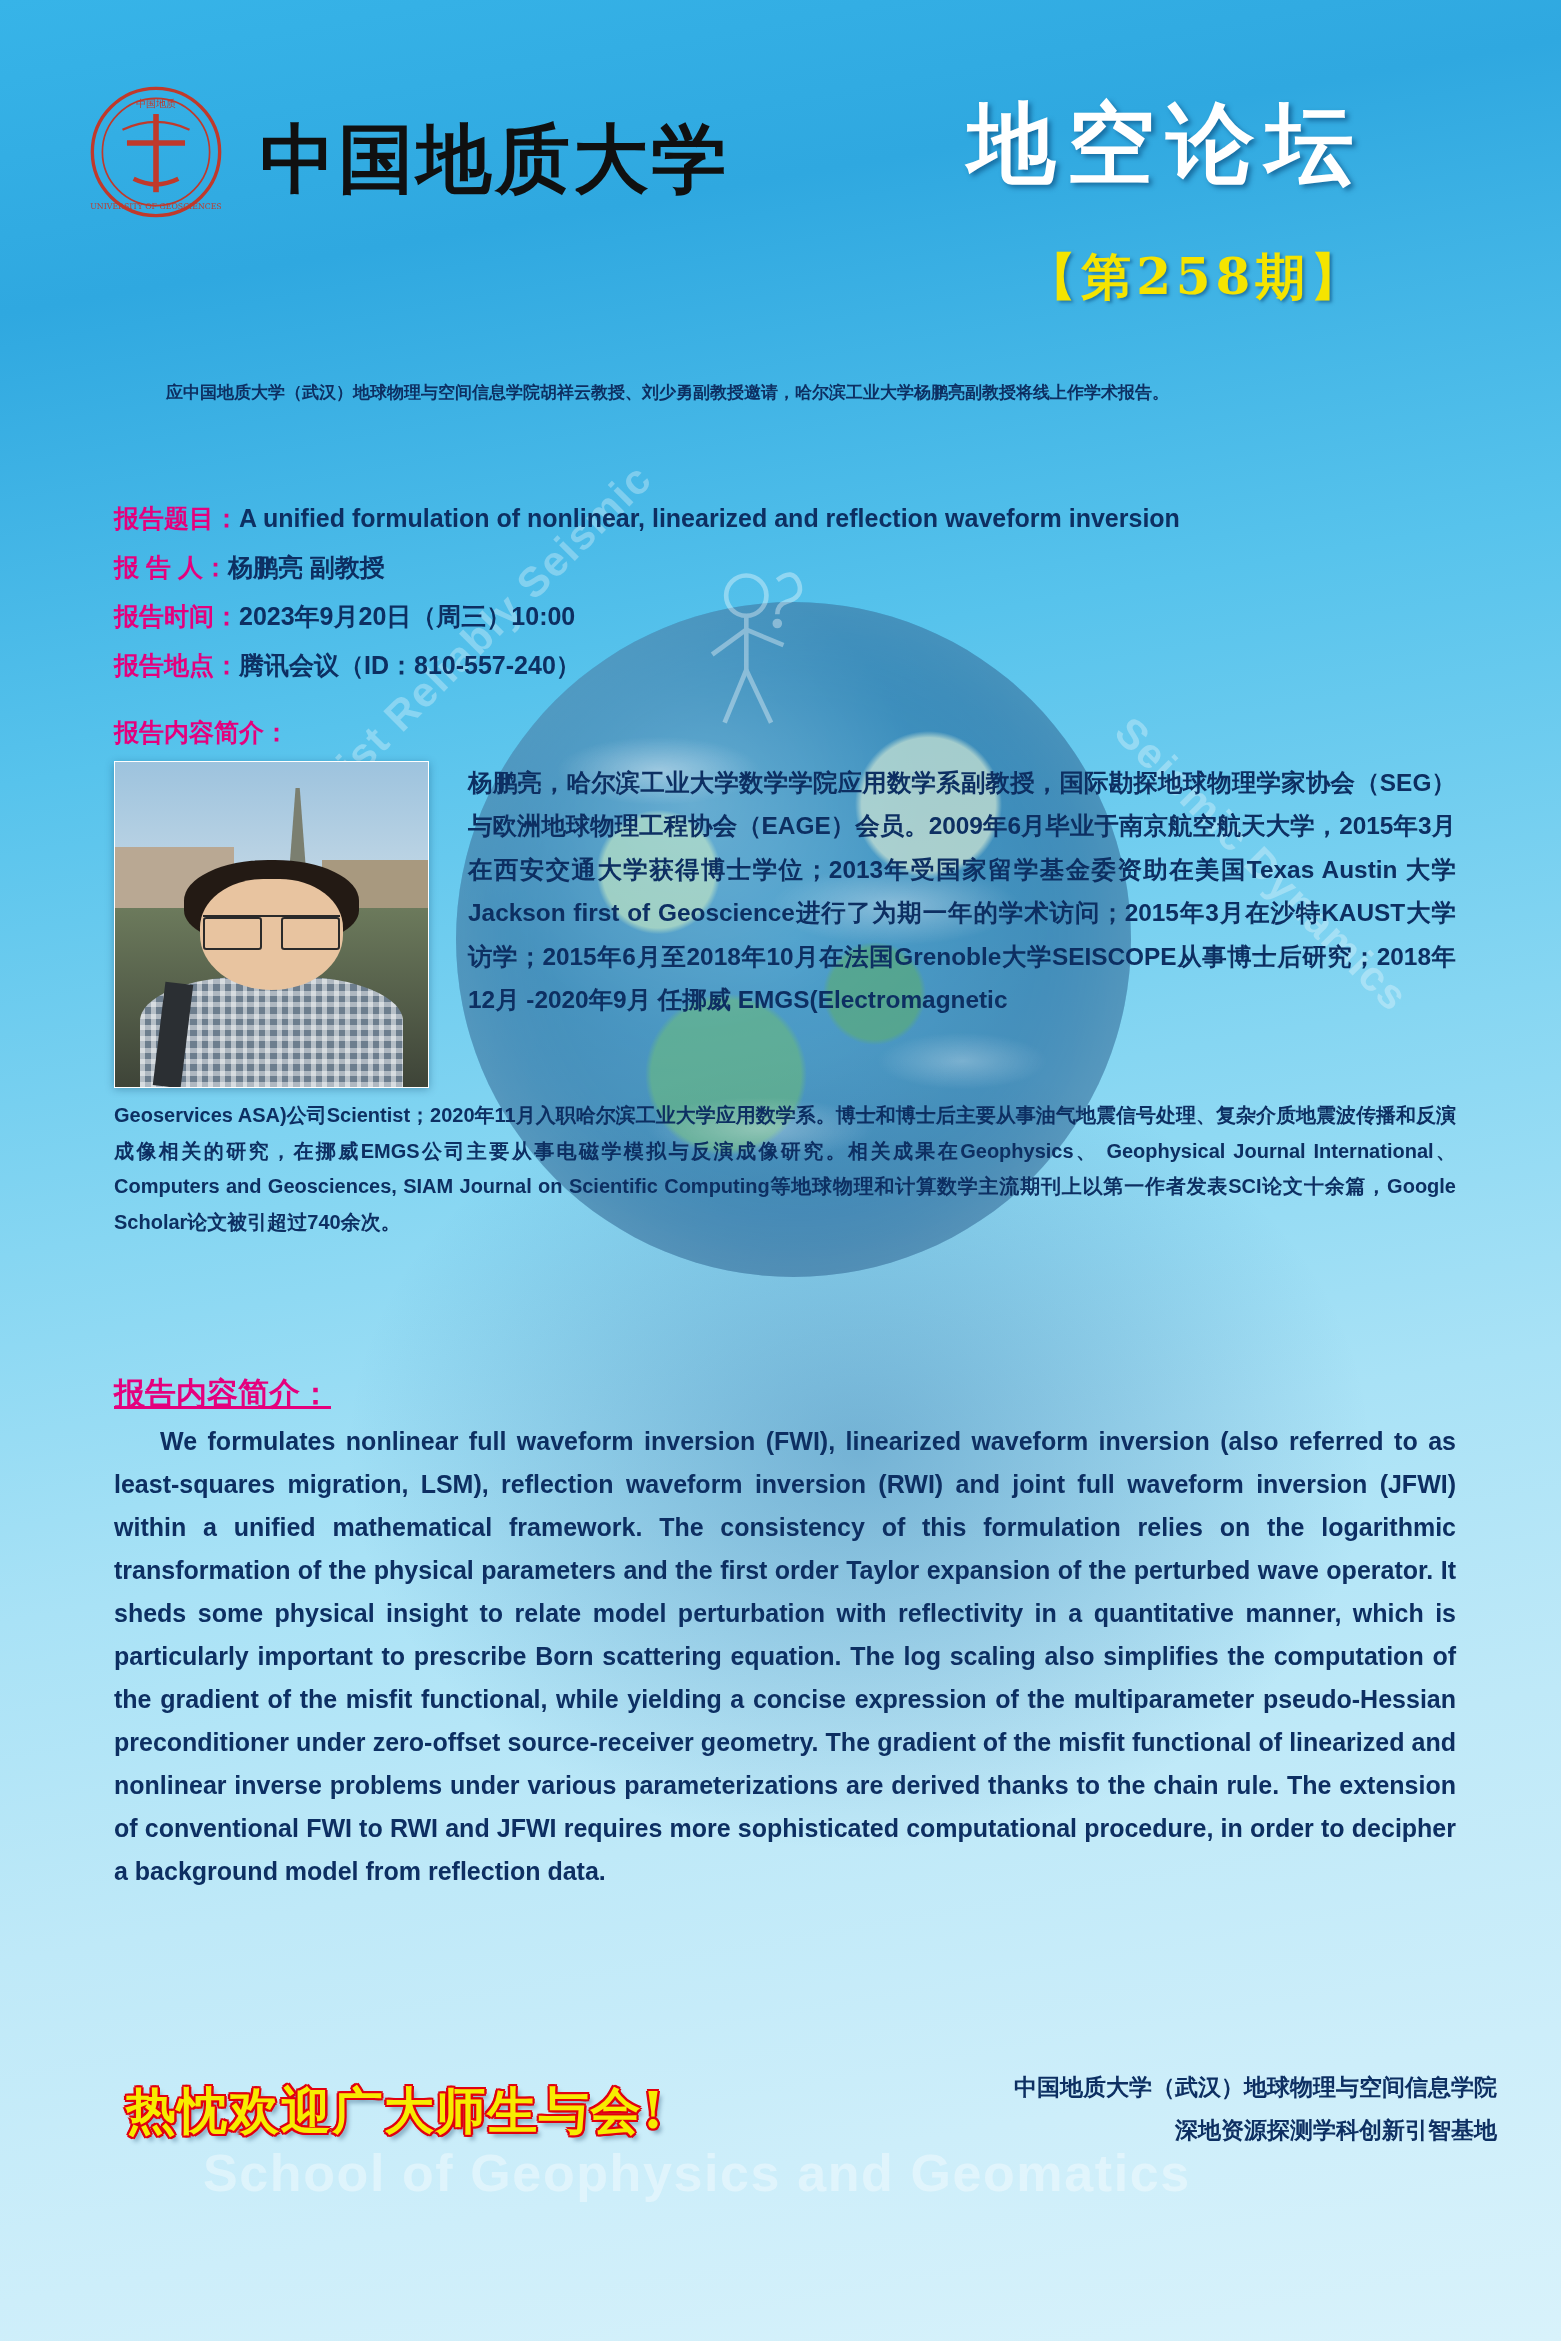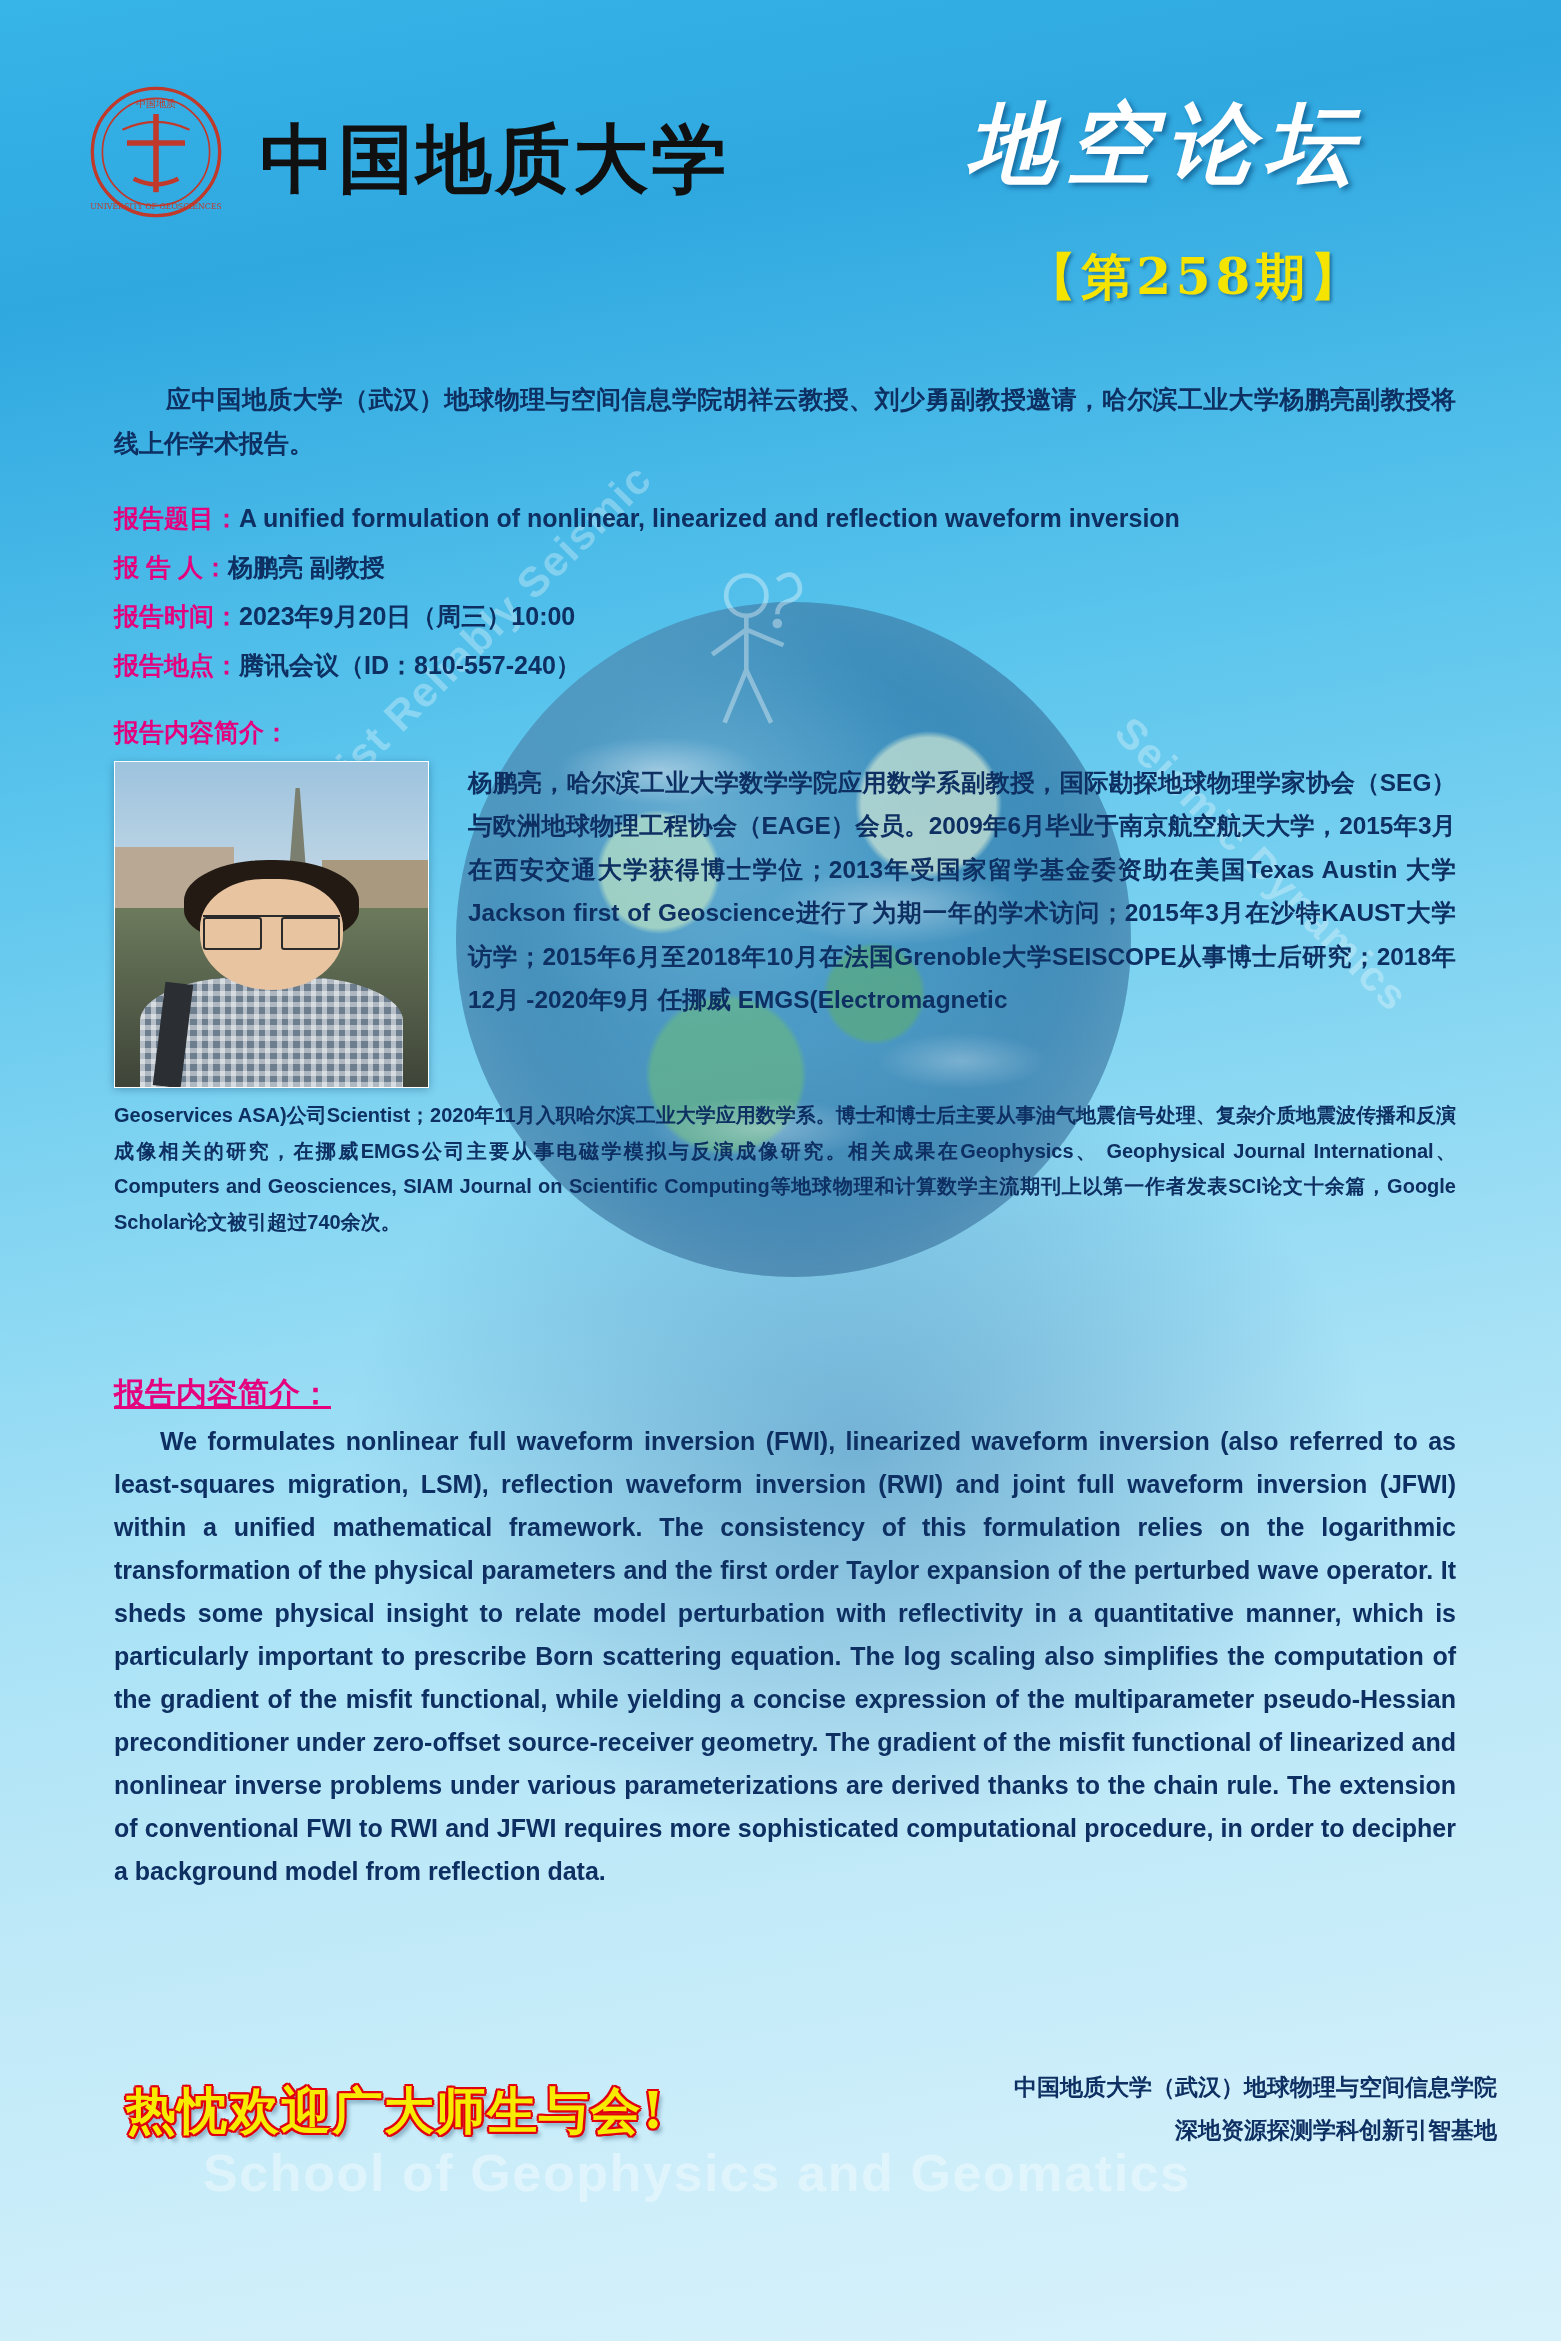--- a/index.html
+++ b/index.html
@@ -121,41 +121,40 @@
     position: absolute;
     right: 65px;
     top: 85px;
     font-family: "DejaVu Serif", serif;
     font-size: 88px;
     font-weight: bold;
     color: #ffffff;
     letter-spacing: 11.4px;
     text-shadow: 3.3px 3.3px 4.9px rgba(0,60,110,0.55);
     white-space: nowrap;
-    font-style: italic;
   }
   #forum-issue {
     position: absolute;
     right: 65px;
     top: 244px;
     font-family: "DejaVu Serif", serif;
     font-size: 50px;
     font-weight: bold;
     color: #f5e400;
     letter-spacing: 4.9px;
     text-shadow: 2.4px 2.4px 3.3px rgba(0,60,110,0.5);
     white-space: nowrap;
   }
   
   #intro {
     position: absolute;
     left: 114px;
     top: 378px;
     width: 1342px;
-    font-size: 25px;
+    font-size: 17px;
     font-weight: bold;
     color: #0d2f62;
     line-height: 1.75;
     text-align: justify;
     text-indent: 52px;
   }
   
   #info-block {
     position: absolute;
     left: 114px;

